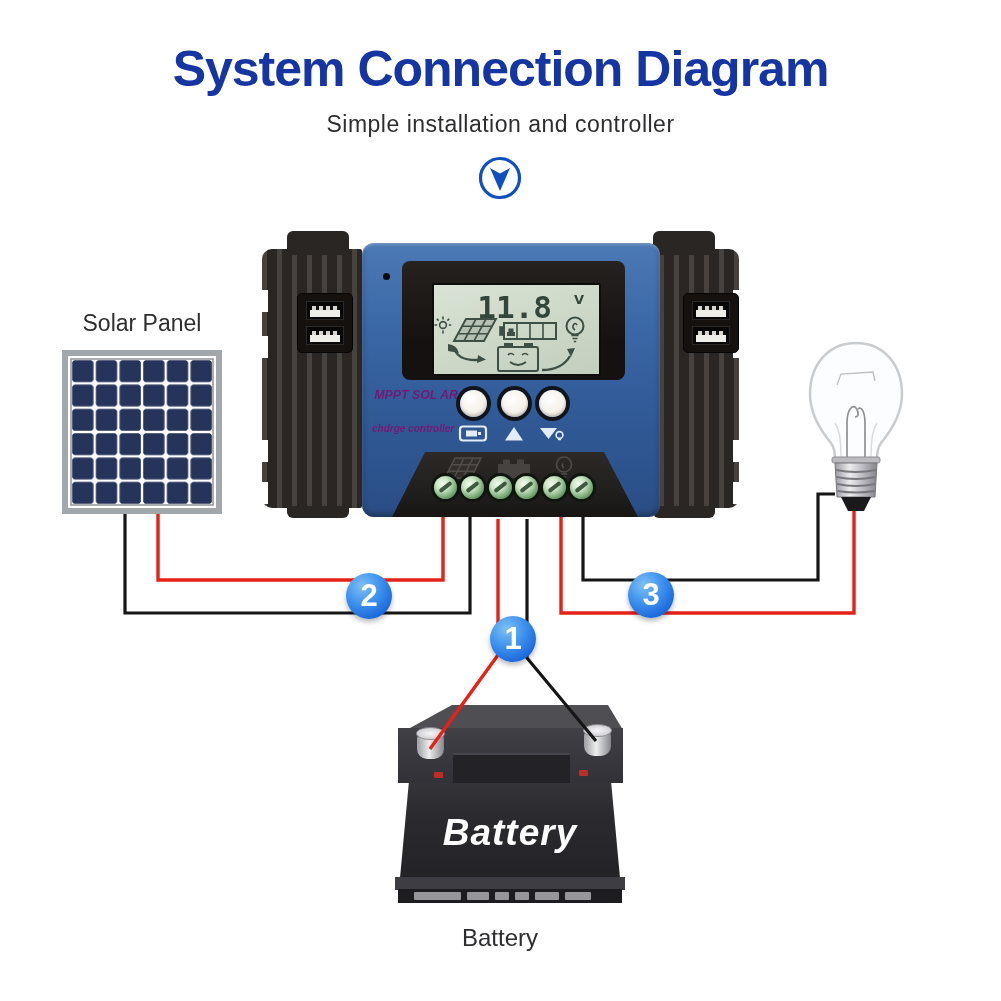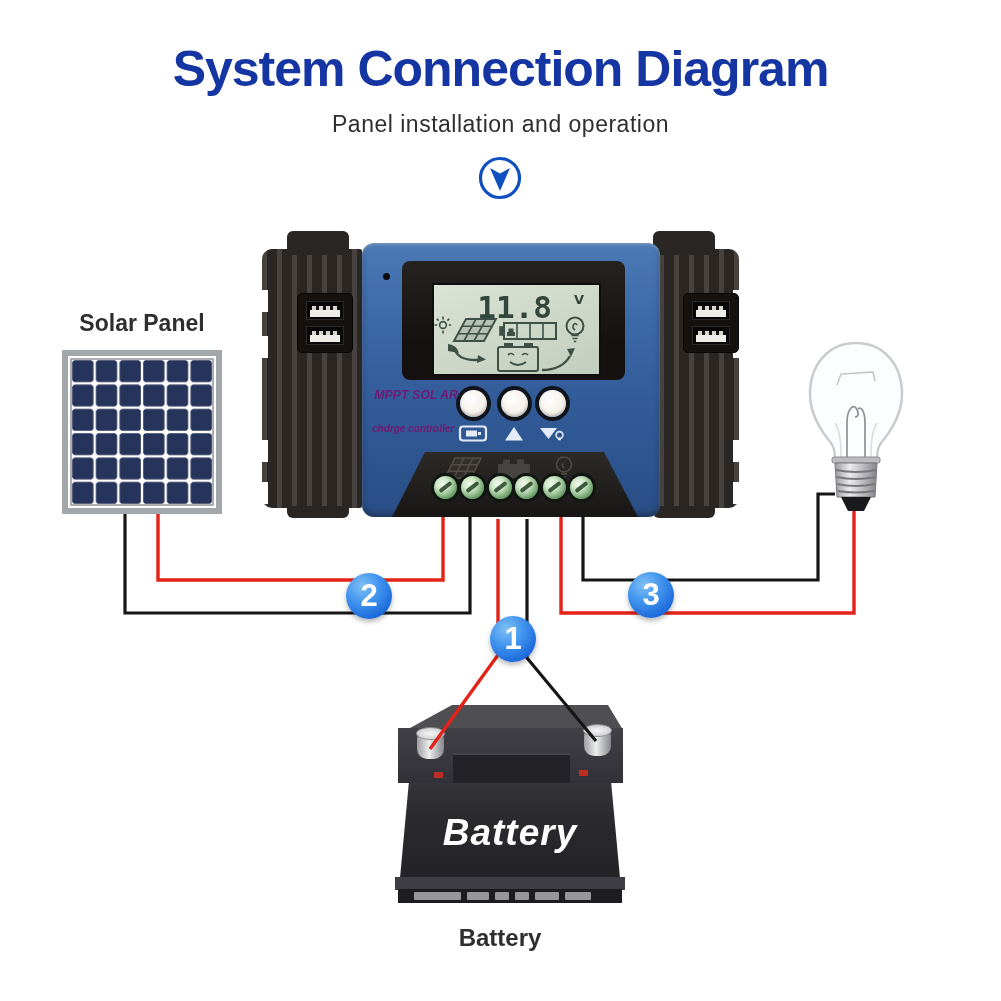--- a/index.html
+++ b/index.html
@@ -11,21 +11,21 @@
   .title{left:0;right:0;top:40px;text-align:center;font-size:50px;font-weight:bold;
          color:#1535a3;letter-spacing:-1px;}
   .subtitle{left:0;right:0;top:111px;text-align:center;font-size:23px;color:#2e2e30;letter-spacing:.5px;}
   .chev{left:478px;top:156px;width:44px;height:44px;}
 
   
   .wires{left:0;top:0;width:1001px;height:1001px;pointer-events:none;}
   .z1{z-index:1}.z2{z-index:2}.z3{z-index:3}.z4{z-index:4}
 
   
-  .clabel{text-align:center;font-size:23px;color:#2e2e30;font-weight:bold;}
+  .clabel{text-align:center;font-size:23px;color:#2e2e30;}
 
   
   .fin{background:#2a2624;background-image:repeating-linear-gradient(90deg,rgba(96,89,84,.55) 0 5px,rgba(0,0,0,0) 5px 15px);}
   .fin-l{left:262px;top:249px;width:100px;height:259px;border-radius:10px 2px 2px 10px;}
   .fin-r{left:659px;top:249px;width:80px;height:259px;border-radius:2px 10px 10px 2px;}
   .fin-step{background:#2a2624;}
   .notch{background:#fff;width:10px;height:22px;}
   .usb-recess{width:54px;height:58px;background:#14110f;border:1px solid #060505;border-radius:5px;}
   .usb-port{position:absolute;left:8px;width:38px;height:19px;background:#070707;border:1px solid #2c2a28;box-sizing:border-box;}
   .usb-port::after{content:"";position:absolute;left:3px;top:8px;width:30px;height:7px;background:#efede8;}
@@ -82,21 +82,21 @@
       color:#fff;font-size:31px;font-weight:bold;
       background:radial-gradient(circle at 35% 28%,#7fc0f4 0%,#3f93ee 40%,#1a66d9 78%,#1257bf 100%);
       box-shadow:0 3px 5px rgba(0,0,0,.28);}
 </style>
 </head>
 <body>
 
 <div class="stage">
 
   <div class="abs title">System Connection Diagram</div>
-  <div class="abs subtitle">Panel installation and operation</div>
+  <div class="abs subtitle">Simple installation and controller</div>
   <svg class="abs chev" viewBox="0 0 44 44">
     <circle cx="22" cy="22" r="19.5" fill="#fff" stroke="#0f4fc0" stroke-width="3.2"></circle>
     <path d="M12,12 L22,17.5 L32,12 L22,35 Z" fill="#0f4fc0"></path>
   </svg>
 
   <svg class="abs wires z1" viewBox="0 0 1001 1001">
     <path d="M125,508 V613 H470 V510" fill="none" stroke="#161616" stroke-width="3.2"></path>
     <path d="M158,508 V580 H443 V508" fill="none" stroke="#e42218" stroke-width="3.4"></path>
     <path d="M583,510 V580 H818 V494 H835" fill="none" stroke="#161616" stroke-width="3.2"></path>
     <path d="M561,510 V613 H854 V508" fill="none" stroke="#e42218" stroke-width="3.4"></path>

